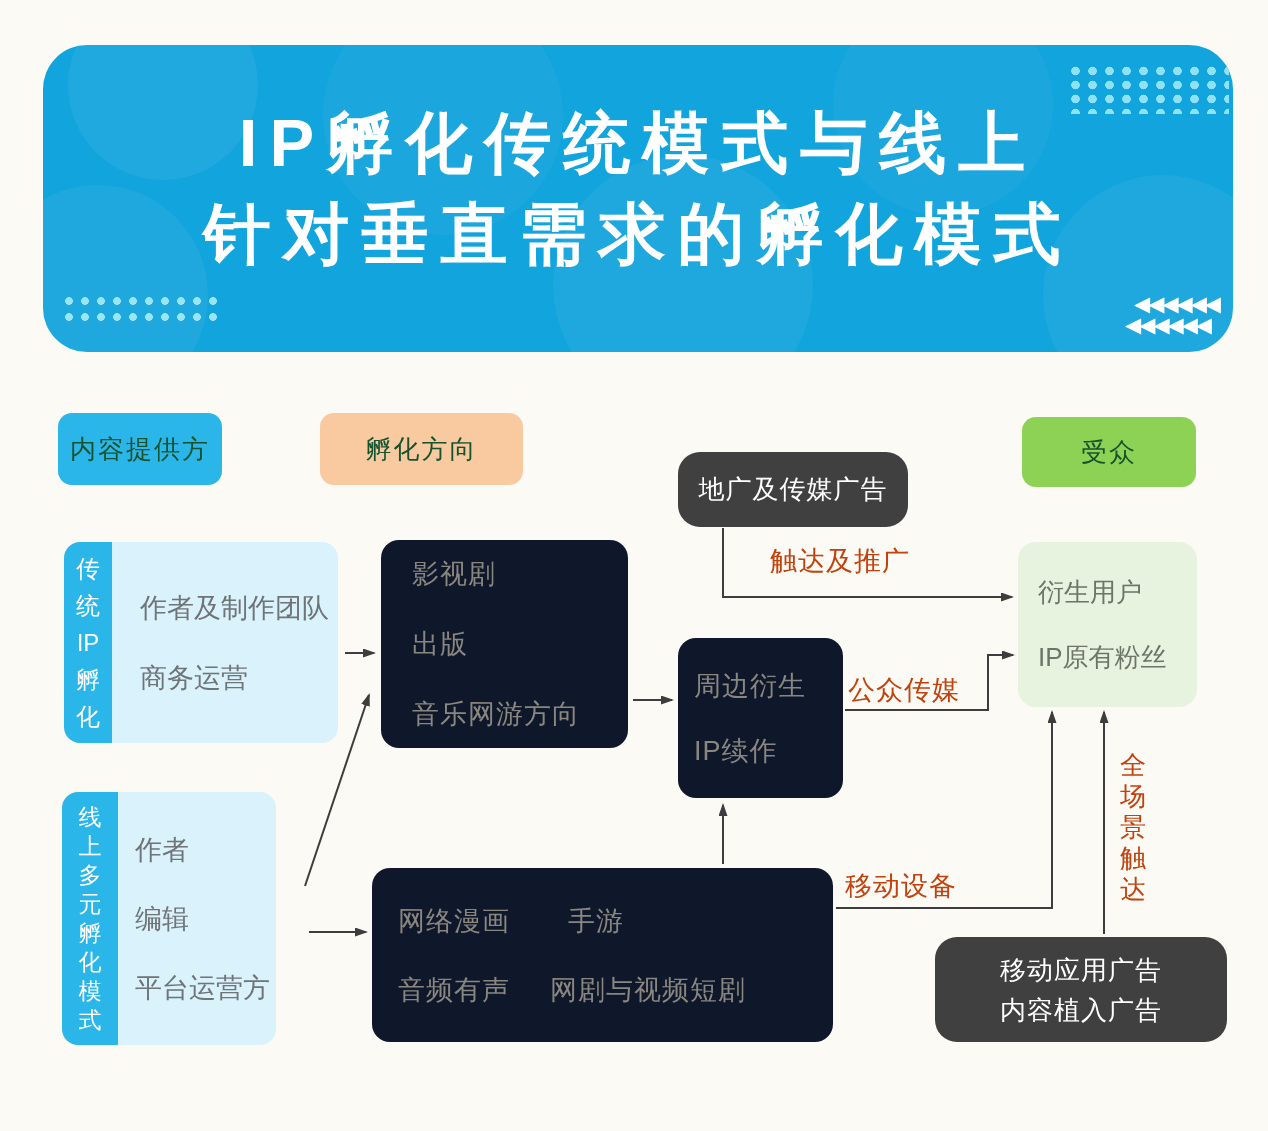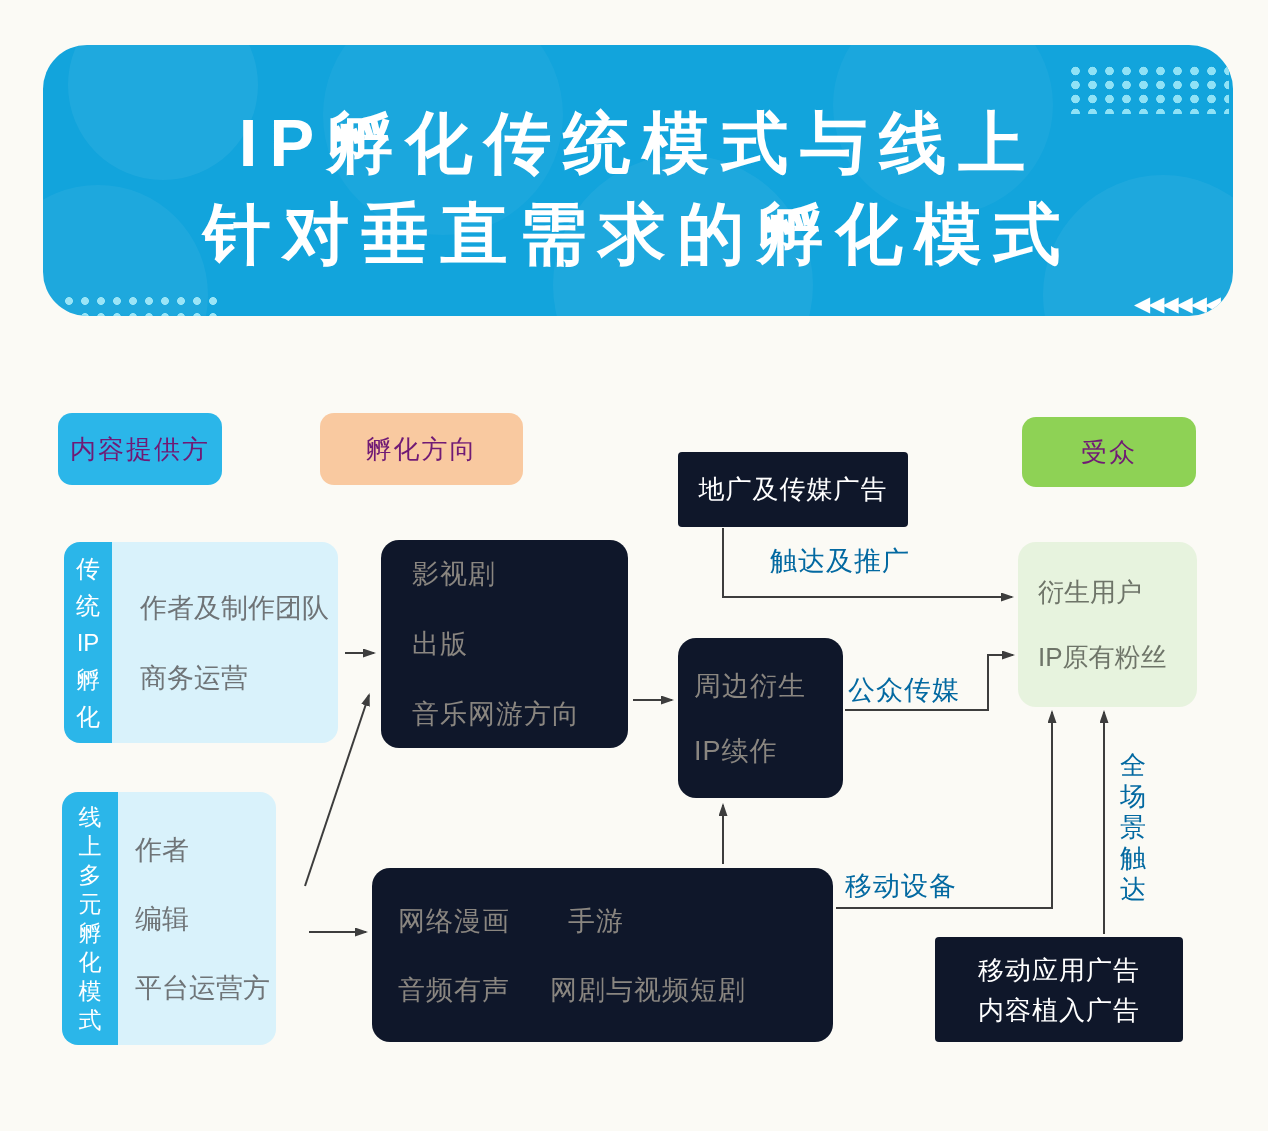--- a/index.html
+++ b/index.html
@@ -5,21 +5,21 @@
   * { margin: 0; padding: 0; box-sizing: border-box; }
   html, body { background: #fbfaf5; }
   body { font-family: "Liberation Sans", "DejaVu Sans", sans-serif; }
   .canvas {
     position: relative; width: 1268px; height: 1131px;
     background: #fbfaf5; overflow: hidden;
   }
 
   
   .banner {
-    position: absolute; left: 43px; top: 45px; width: 1190px; height: 271px;
+    position: absolute; left: 43px; top: 45px; width: 1190px; height: 307px;
     background: #12A4DC; border-radius: 44px; overflow: hidden;
   }
   .banner-bg { position: absolute; inset: 0; }
   .title {
     position: absolute; left: 0; right: 0; top: 52px; text-align: center;
     color: #ffffff; font-size: 67px; font-weight: 900;
     letter-spacing: 12px; line-height: 91px; white-space: nowrap;
   }
   .dots { position: absolute; }
   .dots-tr {
@@ -32,34 +32,34 @@
     background-image: radial-gradient(circle, #9AE5F7 3.6px, rgba(0,0,0,0) 4.2px);
     background-size: 16px 16px; background-position: 2px 2px;
   }
   .tri-rows { position: absolute; left: 1016px; top: 248px; text-align: right; width: 160px; }
   .tri-row { color: #ffffff; font-size: 21px; line-height: 21px; letter-spacing: -2px; }
   .tri-row.r2 { margin-right: 9px; }
 
   
   .pill {
     position: absolute; display: flex; align-items: center; justify-content: center;
-    color: #701a75; font-size: 26px; border-radius: 14px; letter-spacing: 2px;
+    color: #14532d; font-size: 26px; border-radius: 14px; letter-spacing: 2px;
   }
   .pill-provider { left: 58px;  top: 413px; width: 164px; height: 72px; background: #2BB6E9; }
   .pill-direction{ left: 320px; top: 413px; width: 203px; height: 72px; background: #F9C9A0; }
   .pill-audience { left: 1022px;top: 417px; width: 174px; height: 70px; background: #8ED255; }
 
   
   .graybox {
-    position: absolute; background: #0f172a; color: #ffffff; border-radius: 4px;
+    position: absolute; background: #404040; color: #ffffff; border-radius: 22px;
     display: flex; flex-direction: column; align-items: center; justify-content: center;
     font-size: 26px; letter-spacing: 1px;
   }
   .gb-ground { left: 678px; top: 452px; width: 230px; height: 75px; }
-  .gb-mobile { left: 935px; top: 937px; width: 248px; height: 105px; line-height: 40px; }
+  .gb-mobile { left: 935px; top: 937px; width: 292px; height: 105px; line-height: 40px; }
 
   
   .srcblock { position: absolute; display: flex; }
   .srcblock .tab {
     background: #2BB6E9; color: #ffffff; white-space: pre-line; text-align: center;
     display: flex; align-items: center; justify-content: center;
   }
   .srcblock .body {
     background: #D9F2FB; color: #6F7477; display: flex; flex-direction: column;
     justify-content: center;
@@ -85,21 +85,21 @@
   .cr-online .row2 .cell2 { margin-left: 40px; }
 
   
   .greenbox {
     position: absolute; left: 1018px; top: 542px; width: 179px; height: 165px;
     background: #E7F3DE; border-radius: 18px; color: #6E7468; font-size: 26px;
     display: flex; flex-direction: column; justify-content: center; gap: 30px; padding-left: 20px;
   }
 
   
-  .alabel { position: absolute; color: #0369a1; font-size: 27px; letter-spacing: 1px; }
+  .alabel { position: absolute; color: #c2410c; font-size: 27px; letter-spacing: 1px; }
   .al-reach  { left: 770px; top: 543px; }
   .al-public { left: 848px; top: 672px; }
   .al-mobile { left: 845px; top: 868px; }
   .al-scene  { left: 1120px; top: 750px; white-space: pre-line; line-height: 31px; font-size: 26px; text-align: center; }
 
   
   .connectors { position: absolute; inset: 0; pointer-events: none; }
   .connectors polyline, .connectors line {
     fill: none; stroke: #3D3D3D; stroke-width: 2px;
   }

